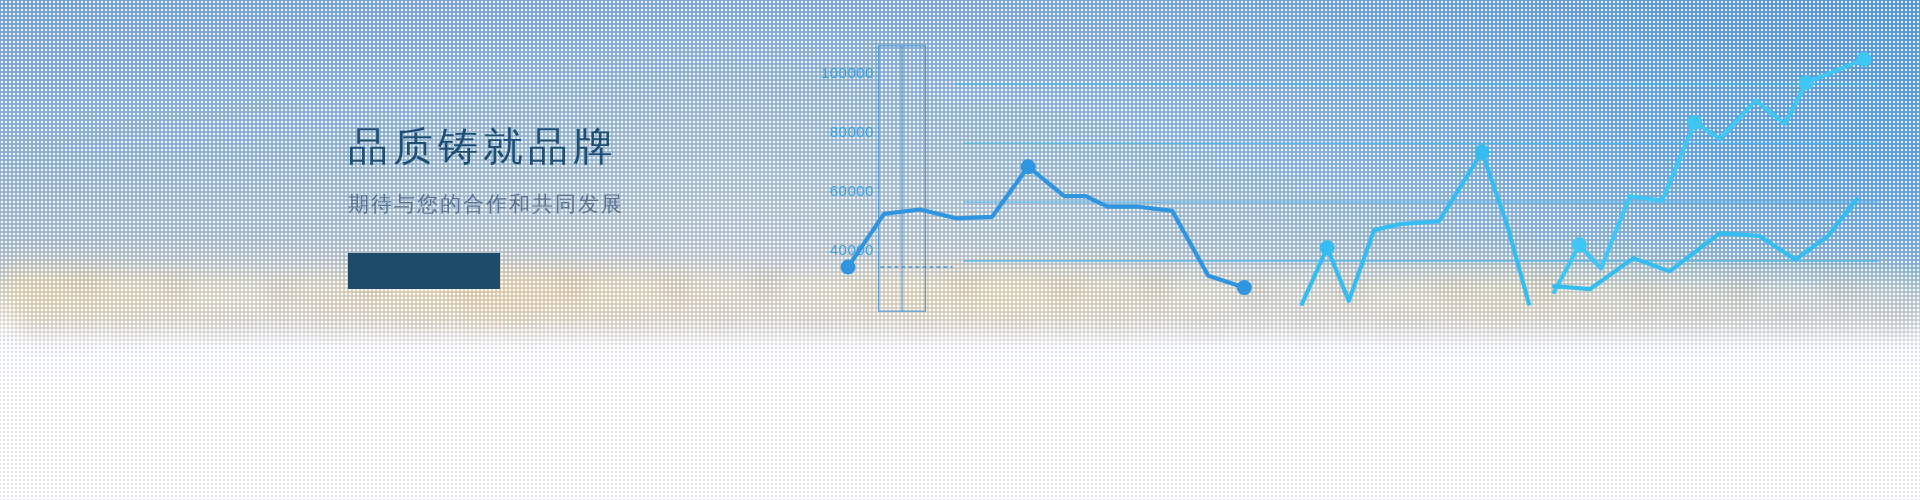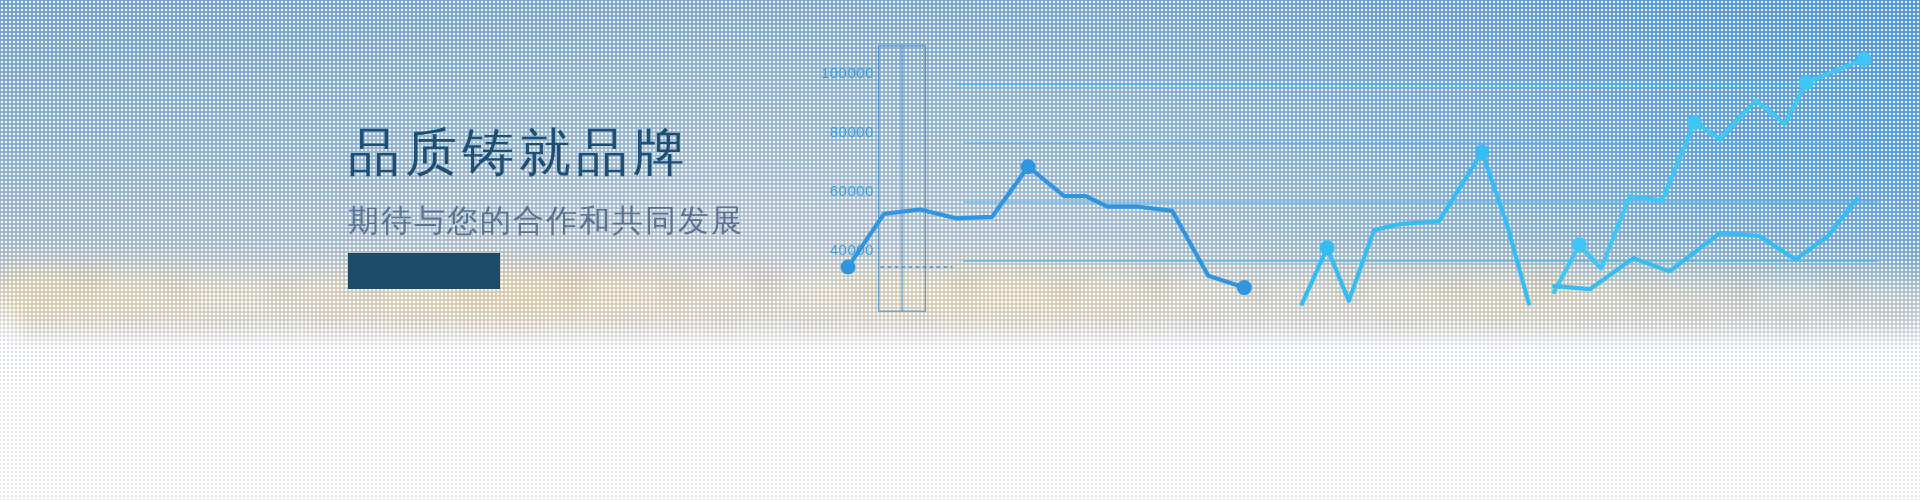--- a/index.html
+++ b/index.html
@@ -66,25 +66,25 @@
     background-image:
       radial-gradient(rgba(255,255,255,.85) 0.9px, rgba(255,255,255,0) 1.1px),
       radial-gradient(rgba(120,130,150,.20) 0.8px, rgba(0,0,0,0) 1.0px);
     background-size:4px 4px,4px 4px;
     background-position:0 0,2px 2px;
   }
 
   
   .textblock{position:absolute;left:348px;top:126px;}
   .headline{
-    font-size:52px;color:#1d4e73;letter-spacing:5px;
+    font-size:40px;color:#1d4e73;letter-spacing:5px;
     font-weight:400;line-height:1;white-space:nowrap;
   }
   .subline{
-    margin-top:27px;font-size:31px;color:#5a7290;letter-spacing:2px;
+    margin-top:27px;font-size:21px;color:#5a7290;letter-spacing:2px;
     font-weight:400;line-height:1;white-space:nowrap;
   }
   .engline{
     margin-top:11px;font-size:12.5px;color:#7e8ea2;letter-spacing:.2px;
     font-weight:400;line-height:1;white-space:nowrap;
   }
   .cta{
     position:absolute;left:348px;top:253px;width:152px;height:36px;
     background:#1d4c6b;border:0;padding:0;cursor:pointer;
   }

